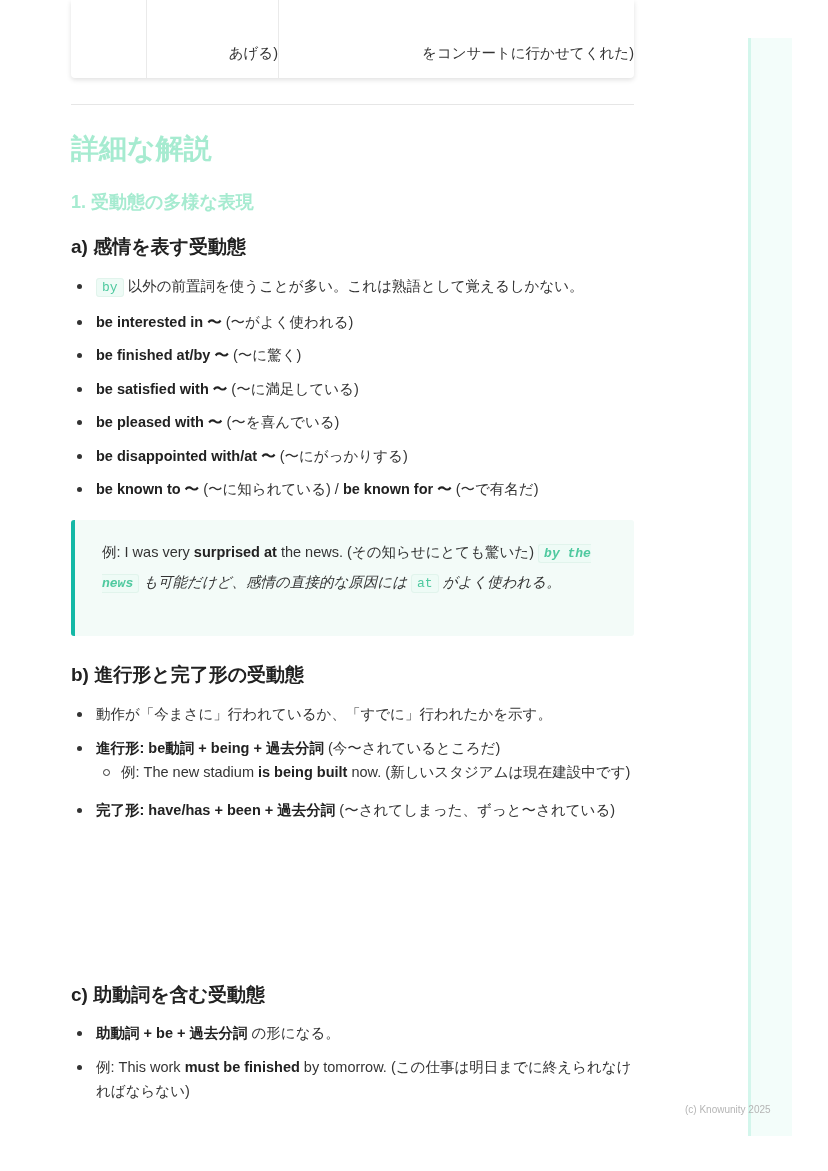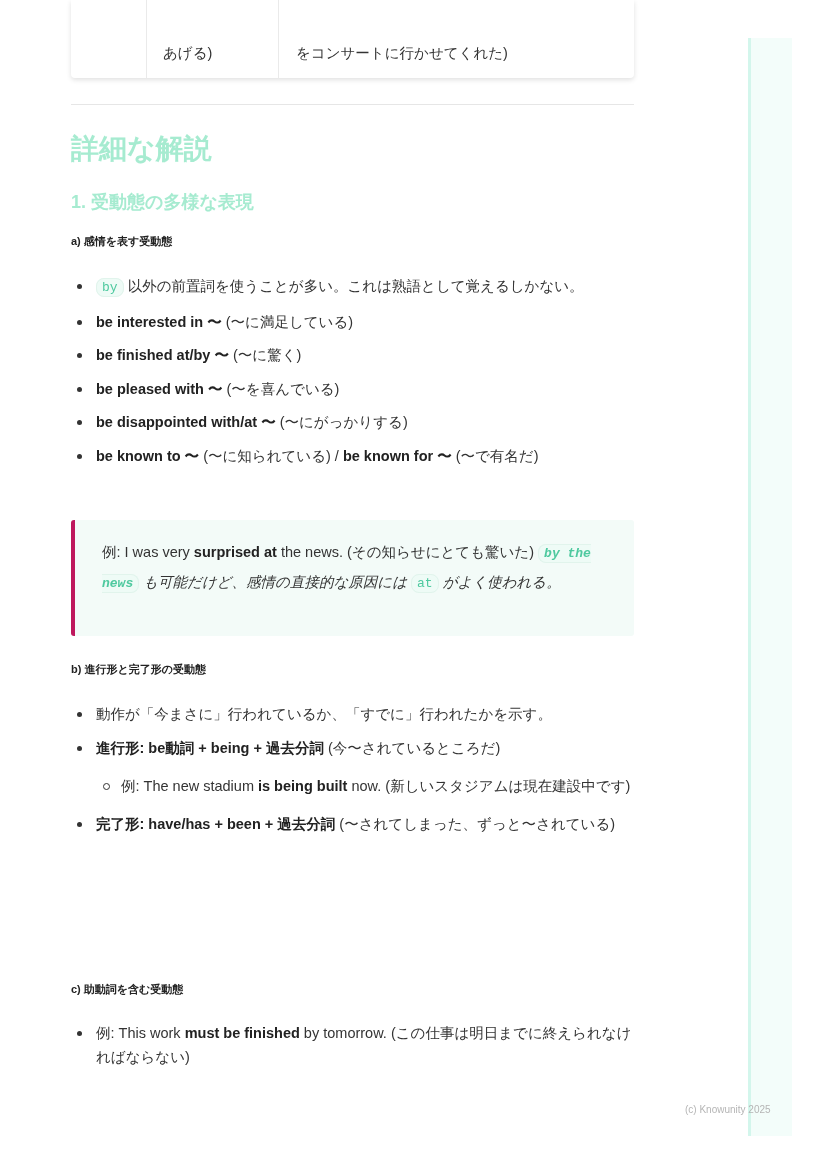--- a/index.html
+++ b/index.html
@@ -2,43 +2,43 @@
 <html><head>
 <meta charset="utf-8">
 <style>
   * { box-sizing: border-box; margin: 0; padding: 0; }
   html, body { width: 828px; height: 1171px; background: #ffffff; overflow: hidden; }
   body { position: relative; font-family: "Liberation Sans", "DejaVu Sans", sans-serif; color: #333333; }
 
   .side-panel { position: absolute; left: 748px; top: 38px; width: 44px; height: 1098px; background: #f3fdfa; border-left: 3px solid #d3f6ec; }
 
   .table-wrap { position: absolute; left: 71px; top: 0; width: 563px; height: 78px; background: #fff; box-shadow: 0 2px 5px rgba(0,0,0,0.12); border-radius: 0 0 4px 4px; }
-  .table-wrap .cell { position: absolute; top: 0; height: 78px; font-size: 14.5px; color: #333; padding-top: 44px; }
+  .table-wrap .cell { position: absolute; top: 0; height: 78px; font-size: 14.5px; color: #333; padding-top: 44px; text-align: right; }
   .cell.c1 { left: 0; width: 76px; border-right: 1px solid #eaeaea; }
   .cell.c2 { left: 76px; width: 132px; border-right: 1px solid #eaeaea; padding-left: 16px; }
   .cell.c3 { left: 208px; width: 355px; padding-left: 17px; }
 
   .hr { position: absolute; left: 71px; top: 104px; width: 563px; height: 1px; background: #e6e6e6; }
 
   .h2 { position: absolute; left: 71px; top: 130px; font-size: 28px; font-weight: bold; color: #a6ebd0; }
   .h3 { position: absolute; left: 71px; top: 190px; font-size: 18px; font-weight: bold; color: #a6ebd0; }
-  .h4 { position: absolute; left: 71px; font-size: 11px; font-weight: bold; color: #222; }
+  .h4 { position: absolute; left: 71px; font-size: 19px; font-weight: bold; color: #222; }
 
   ul.list { position: absolute; left: 71px; width: 563px; list-style: none; }
   ul.list > li { position: relative; padding-left: 25px; font-size: 14.5px; line-height: 24px; color: #333; margin-bottom: 9.5px; }
   ul.list > li::before { content: ""; position: absolute; left: 6px; top: 10px; width: 5px; height: 5px; background: #333; border-radius: 50%; }
-  ul.sub { list-style: none; margin-top: 14px; }
+  ul.sub { list-style: none; margin-top: 0; }
   ul.sub > li { position: relative; padding-left: 25px; font-size: 14.5px; line-height: 24px; margin-bottom: 9px; }
   ul.sub > li::before { content: ""; position: absolute; left: 7px; top: 9px; width: 5px; height: 5px; border: 1px solid #333; border-radius: 50%; }
   b { color: #222; font-weight: bold; }
 
-  code { font-family: "Liberation Mono", "DejaVu Sans Mono", monospace; font-size: 13px; color: #4ec99f; background: #eefbf6; border: 1px solid #e1f4ec; border-radius: 8px; padding: 1px 5px; }
+  code { font-family: "Liberation Mono", "DejaVu Sans Mono", monospace; font-size: 13px; color: #4ec99f; background: #eefbf6; border: 1px solid #e1f4ec; border-radius: 3px; padding: 1px 5px; }
   code.it { font-style: italic; font-weight: bold; }
 
-  .callout { position: absolute; left: 71px; top: 520px; width: 563px; height: 116px; background: #f3fbf8; border-left: 4px solid #be185d; border-radius: 3px; padding: 18px 20px 0 27px; font-size: 14.5px; line-height: 28px; color: #333; }
+  .callout { position: absolute; left: 71px; top: 520px; width: 563px; height: 116px; background: #f3fbf8; border-left: 4px solid #14b8a6; border-radius: 3px; padding: 18px 20px 0 27px; font-size: 14.5px; line-height: 28px; color: #333; }
   .callout .it { font-style: italic; }
 
   .footer { position: absolute; left: 685px; top: 1104px; font-size: 10px; color: #b5b5b5; }
 </style>
 </head>
 <body>
 
 <div class="side-panel"></div>
 
 <div class="table-wrap">
@@ -49,22 +49,23 @@
 
 <div class="hr"></div>
 
 <h2 class="h2">詳細な解説</h2>
 <h3 class="h3">1. 受動態の多様な表現</h3>
 
 <h4 class="h4" style="top:234px;">a) 感情を表す受動態</h4>
 
 <ul class="list" style="top:274px;">
   <li><code>by</code><span> 以外の前置詞を使うことが多い。これは熟語として覚えるしかない。</span></li>
-  <li><b>be interested in 〜</b><span> (〜に満足している)</span></li>
+  <li><b>be interested in 〜</b><span> (〜がよく使われる)</span></li>
   <li><b>be finished at/by 〜</b><span> (〜に驚く)</span></li>
+  <li><b>be satisfied with 〜</b><span> (〜に満足している)</span></li>
   <li><b>be pleased with 〜</b><span> (〜を喜んでいる)</span></li>
   <li><b>be disappointed with/at 〜</b><span> (〜にがっかりする)</span></li>
   <li><b>be known to 〜</b><span> (〜に知られている) / </span><b>be known for 〜</b><span> (〜で有名だ)</span></li>
 </ul>
 
 <div class="callout">
   <span>例: I was very </span><b>surprised at</b><span> the news. (その知らせにとても驚いた) </span><code class="it">by the news</code><span class="it"> も可能だけど、感情の直接的な原因には </span><code>at</code><span class="it"> がよく使われる。</span>
 </div>
 
 <h4 class="h4" style="top:662px;text-align:center;">b) 進行形と完了形の受動態</h4>
@@ -78,16 +79,17 @@
     </ul>
   </li>
   <li style="margin-top:14px;">
     <b>完了形: have/has + been + 過去分詞</b><span> (〜されてしまった、ずっと〜されている)</span>
   </li>
 </ul>
 
 <h4 class="h4" style="top:982px;">c) 助動詞を含む受動態</h4>
 
 <ul class="list" style="top:1021px;">
+  <li><span></span><b>助動詞 + be + 過去分詞</b><span> の形になる。</span></li>
   <li><span>例: This work </span><b>must be finished</b><span> by tomorrow. (この仕事は明日までに終えられなければならない)</span></li>
 </ul>
 
 <div class="footer">(c) Knowunity 2025</div>
 
 </body></html>

